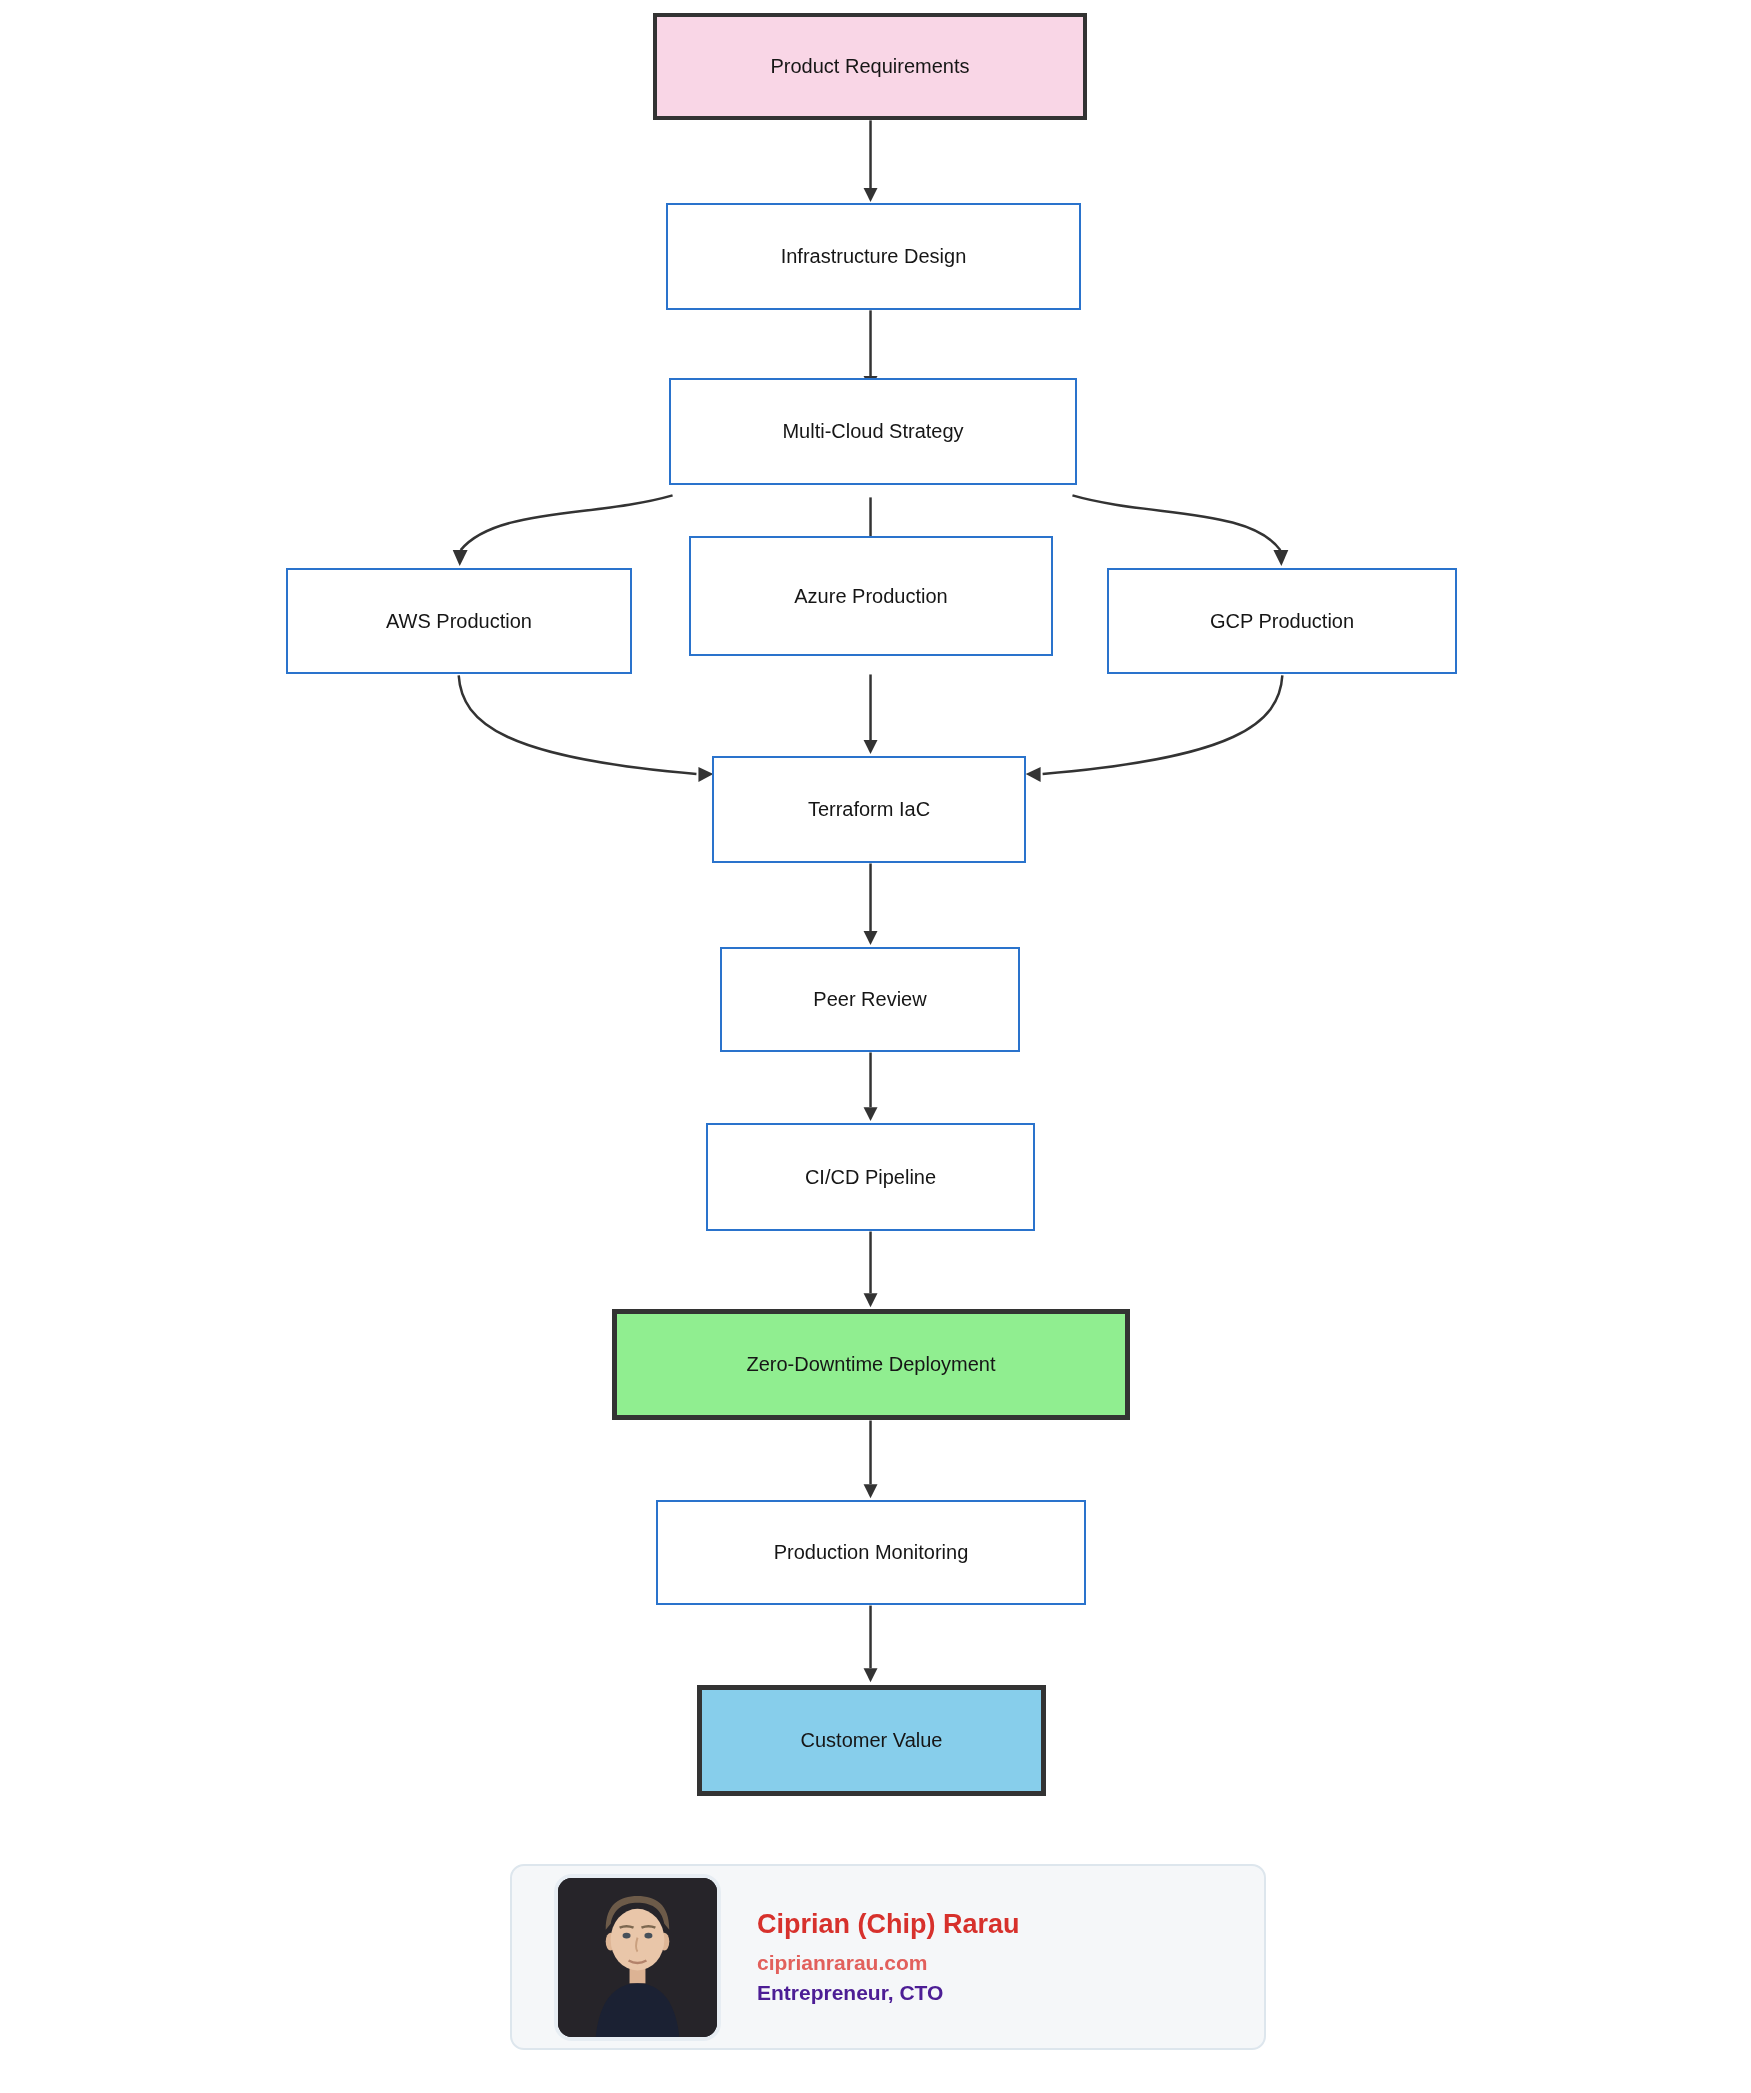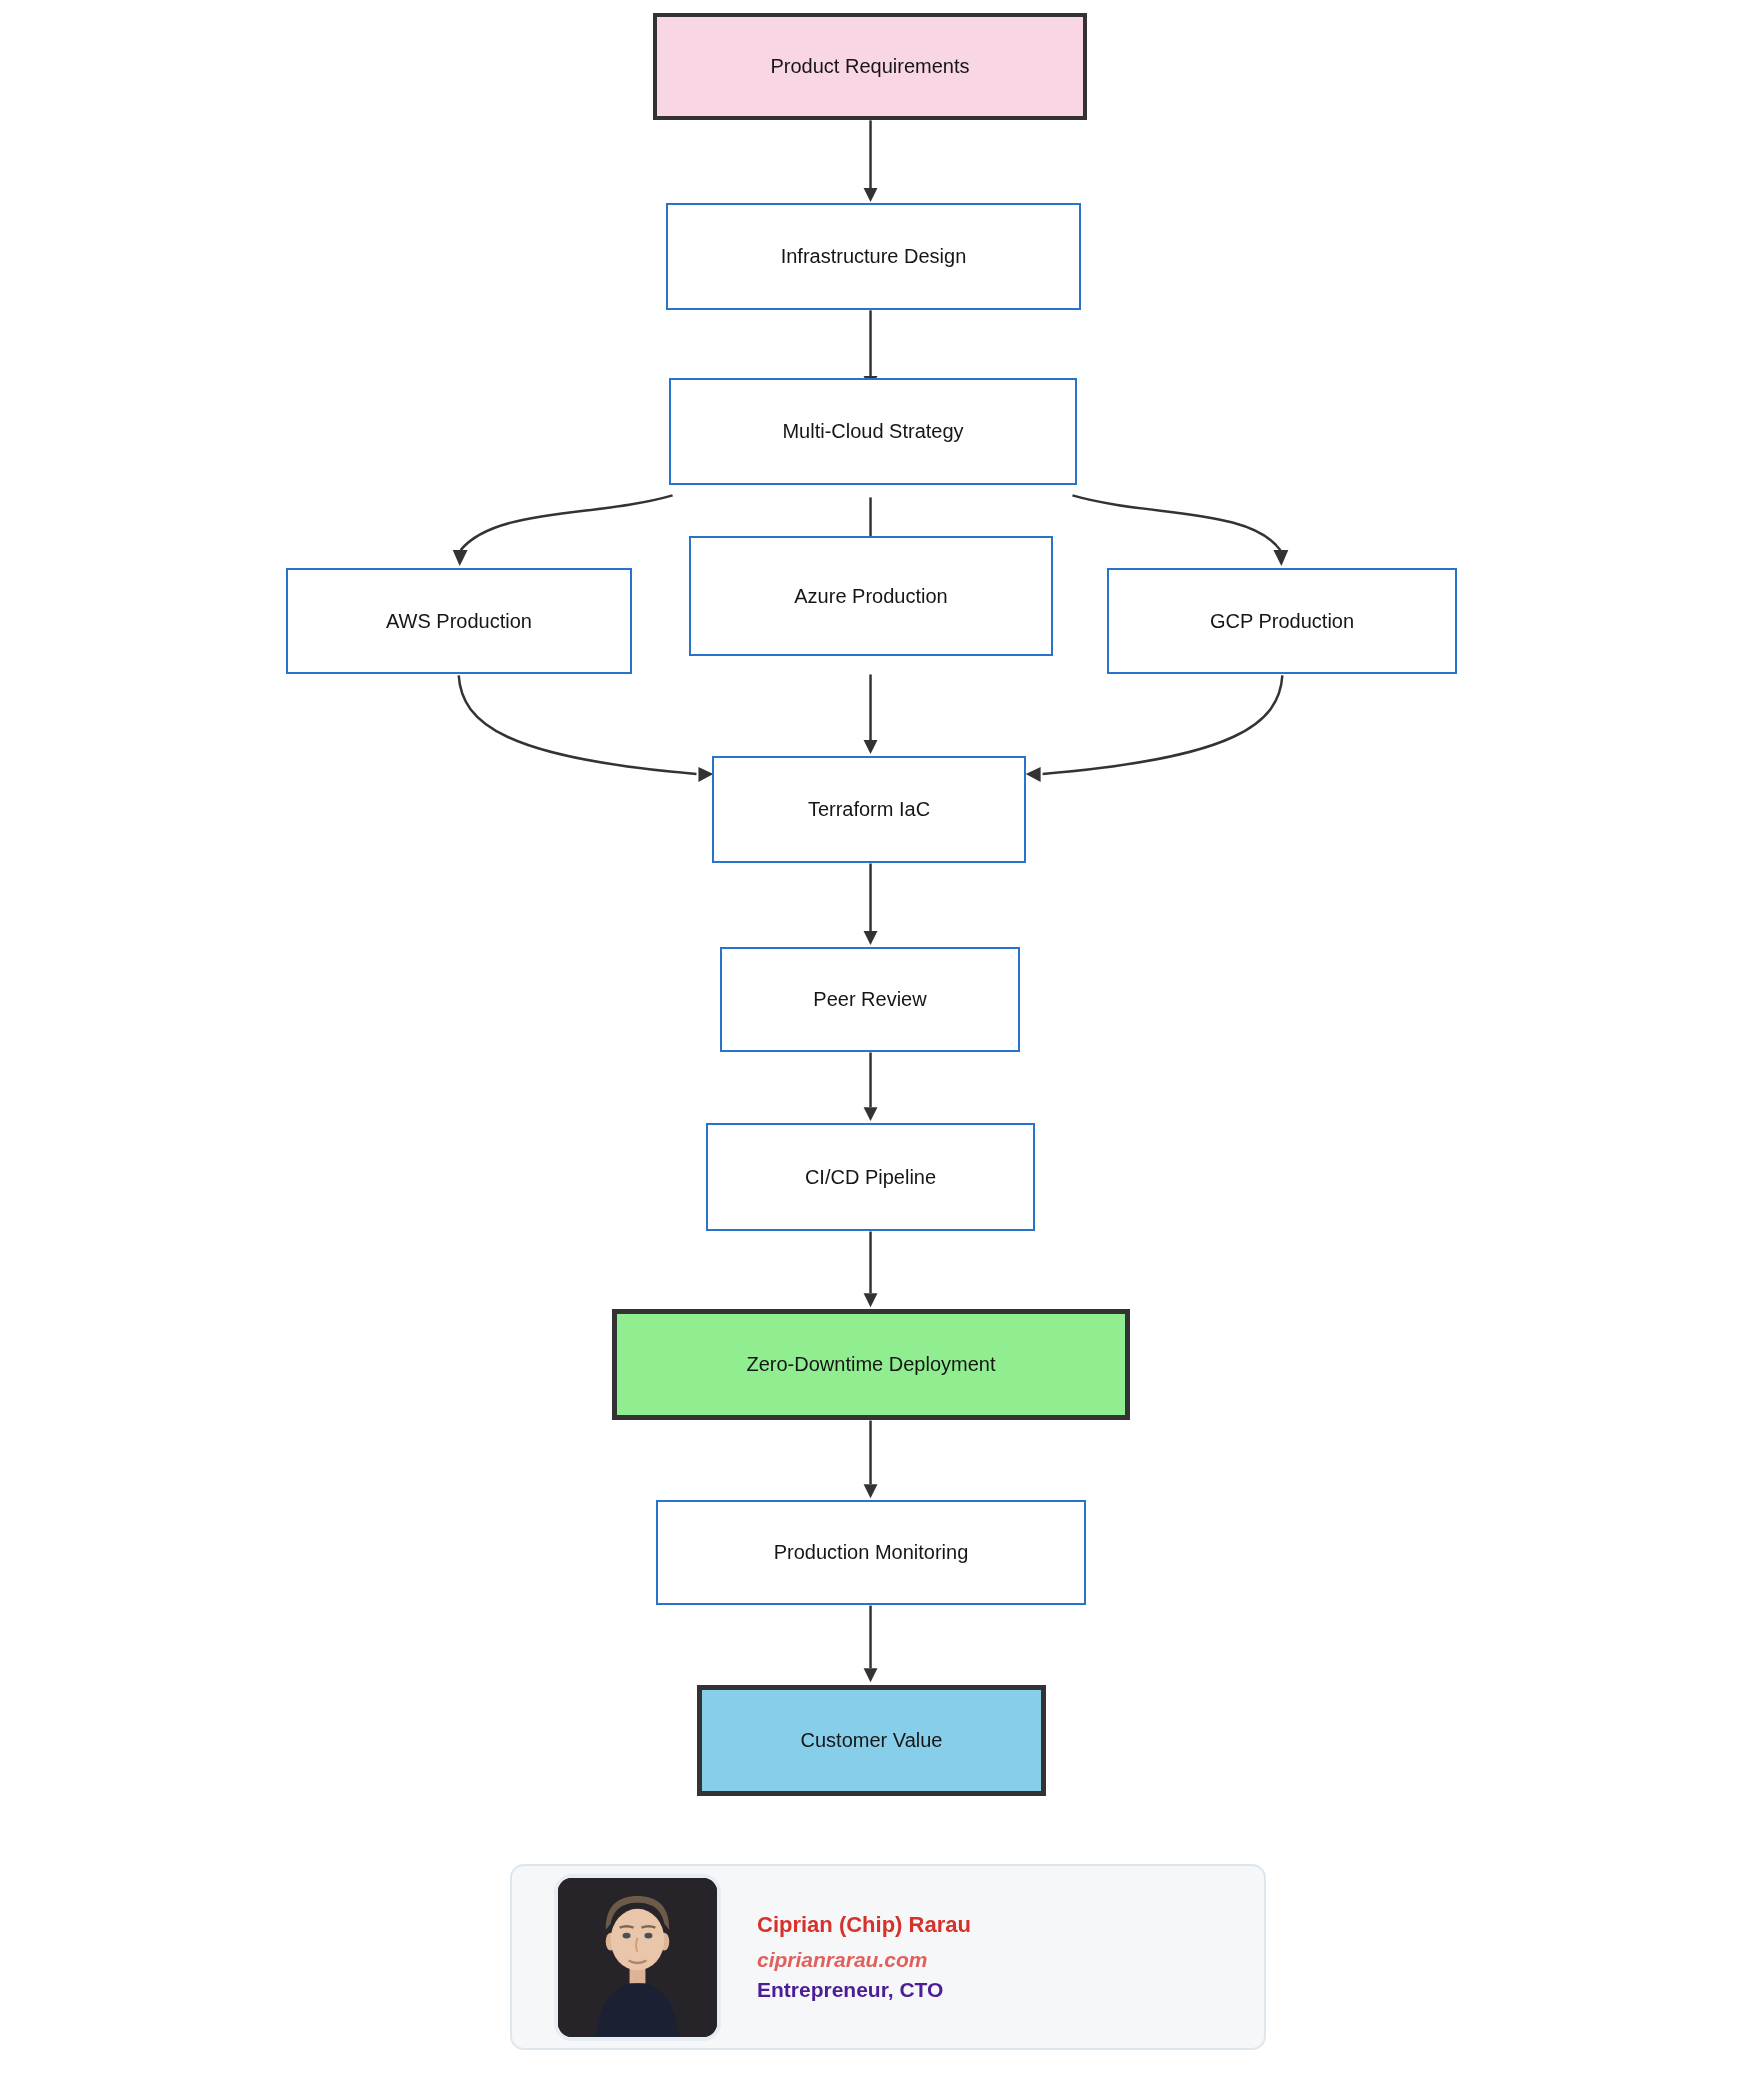--- a/index.html
+++ b/index.html
@@ -50,32 +50,31 @@
     flex: none;
     border-radius: 18px;
     overflow: hidden;
     border: 4px solid #e7edf3;
     box-sizing: content-box;
     background: #232227;
   }
   .avatar svg { display: block; }
   .profile-text { margin-left: 36px; }
   .profile-name {
-    font-size: 22px;
+    font-size: 27px;
     font-weight: bold;
     color: #d7312c;
     line-height: 1.1;
   }
   .profile-website {
     font-size: 21px;
     font-weight: bold;
     color: #e2605c;
     margin-top: 11px;
     line-height: 1.1;
-    font-style: italic;
   }
   .profile-title {
     font-size: 21px;
     font-weight: bold;
     color: #4c1d95;
     margin-top: 7px;
     line-height: 1.1;
   }
 </style>
 </head>

